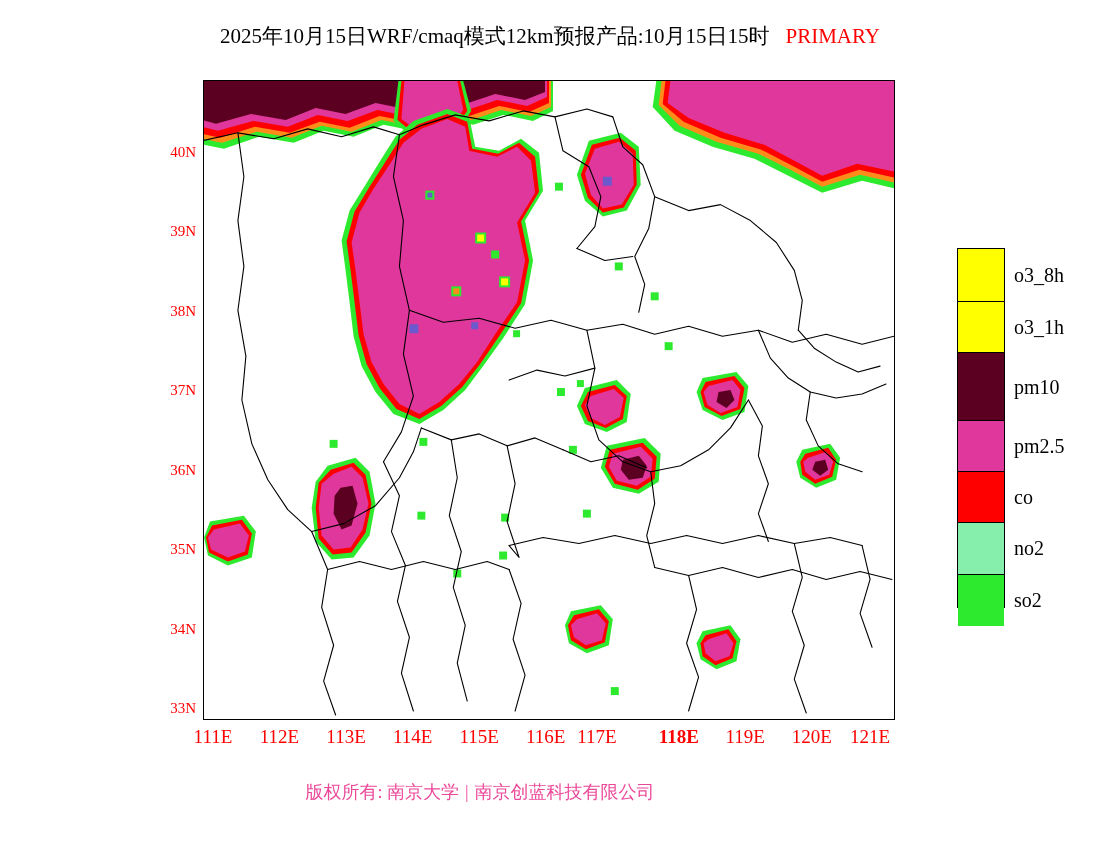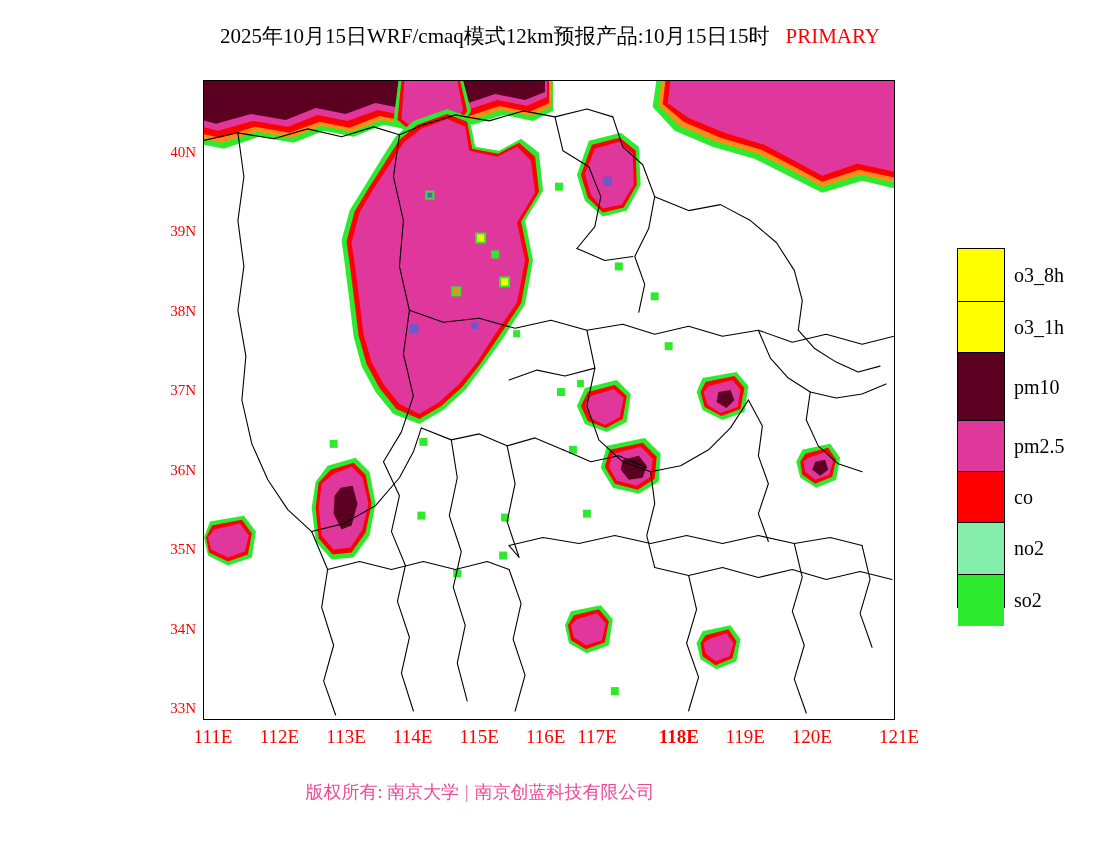--- a/index.html
+++ b/index.html
@@ -331,21 +331,21 @@
     <div class="lon-label" style="left: 9.98077px;">111E</div>
     <div class="lon-label" style="left: 76.5192px;">112E</div>
     <div class="lon-label" style="left: 143.058px;">113E</div>
     <div class="lon-label" style="left: 209.596px;">114E</div>
     <div class="lon-label" style="left: 276.135px;">115E</div>
     <div class="lon-label" style="left: 342.673px;">116E</div>
     <div class="lon-label" style="left: 386px; margin-left: 8px;">117E</div>
     <div class="lon-label" style="left: 475.75px; font-weight: bold;">118E</div>
     <div class="lon-label" style="left: 542.288px;">119E</div>
     <div class="lon-label" style="left: 608.827px;">120E</div>
-    <div class="lon-label" style="left: 696px;">121E</div>
+    <div class="lon-label" style="left: 667px;">121E</div>
   </div>
 
 <div id="legend">
     <div class="legend-swatch" style="background: rgb(255, 255, 0); height: 53px;">
       <span class="legend-label">o3_8h</span>
     </div>
     <div class="legend-swatch" style="background: rgb(255, 255, 0); height: 51.1429px;">
       <span class="legend-label">o3_1h</span>
     </div>
     <div class="legend-swatch" style="background: rgb(92, 0, 34); height: 68px;">

